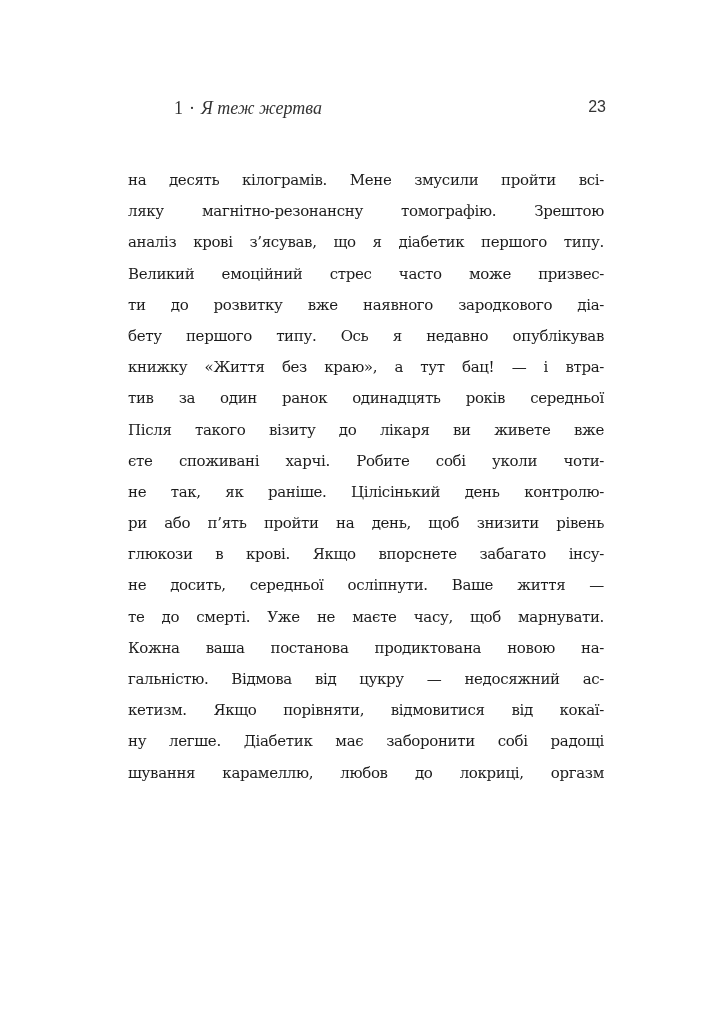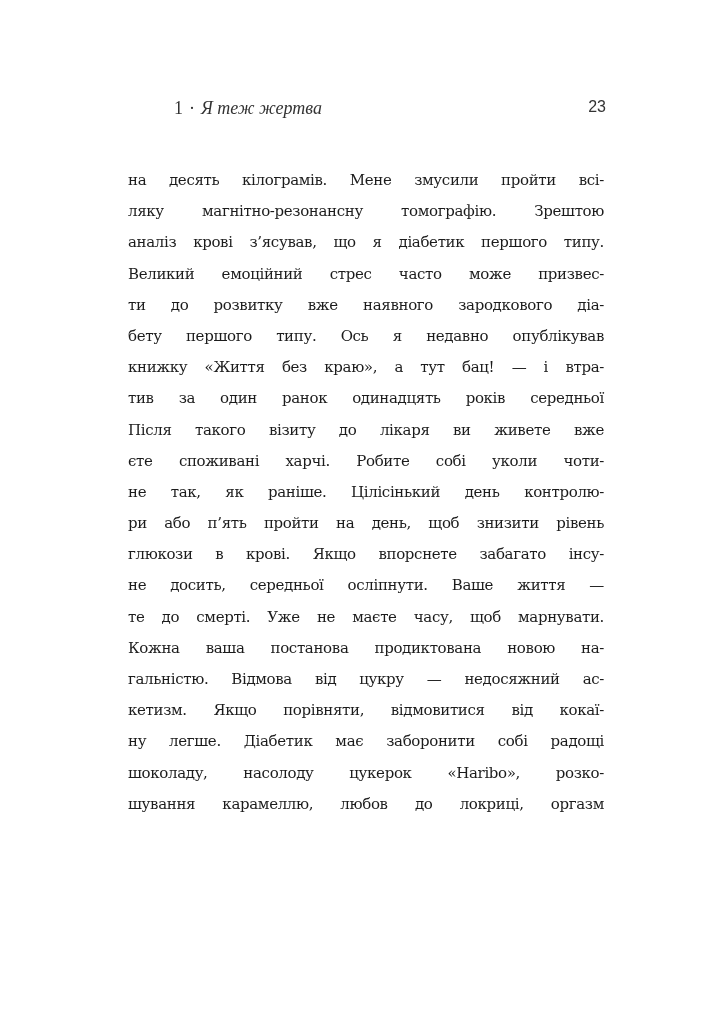--- a/index.html
+++ b/index.html
@@ -94,15 +94,14 @@
   <span class="line">єте споживані харчі. Робите собі уколи чоти-</span>
   <span class="line">не так, як раніше. Цілісінький день контролю-</span>
   <span class="line">ри або п’ять пройти на день, щоб знизити рівень</span>
   <span class="line">глюкози в крові. Якщо впорснете забагато інсу-</span>
   <span class="line">не досить, середньої осліпнути. Ваше життя —</span>
   <span class="line">те до смерті. Уже не маєте часу, щоб марнувати.</span>
   <span class="line">Кожна ваша постанова продиктована новою на-</span>
   <span class="line">гальністю. Відмова від цукру — недосяжний ас-</span>
   <span class="line">кетизм. Якщо порівняти, відмовитися від кокаї-</span>
   <span class="line">ну легше. Діабетик має заборонити собі радощі</span>
-  <span class="line">шоколаду, насолоду цукерок «Haribo», розко-</span>
   <span class="line last">шування карамеллю, любов до локриці, оргазм</span>
 </div>
 
 </body></html>

